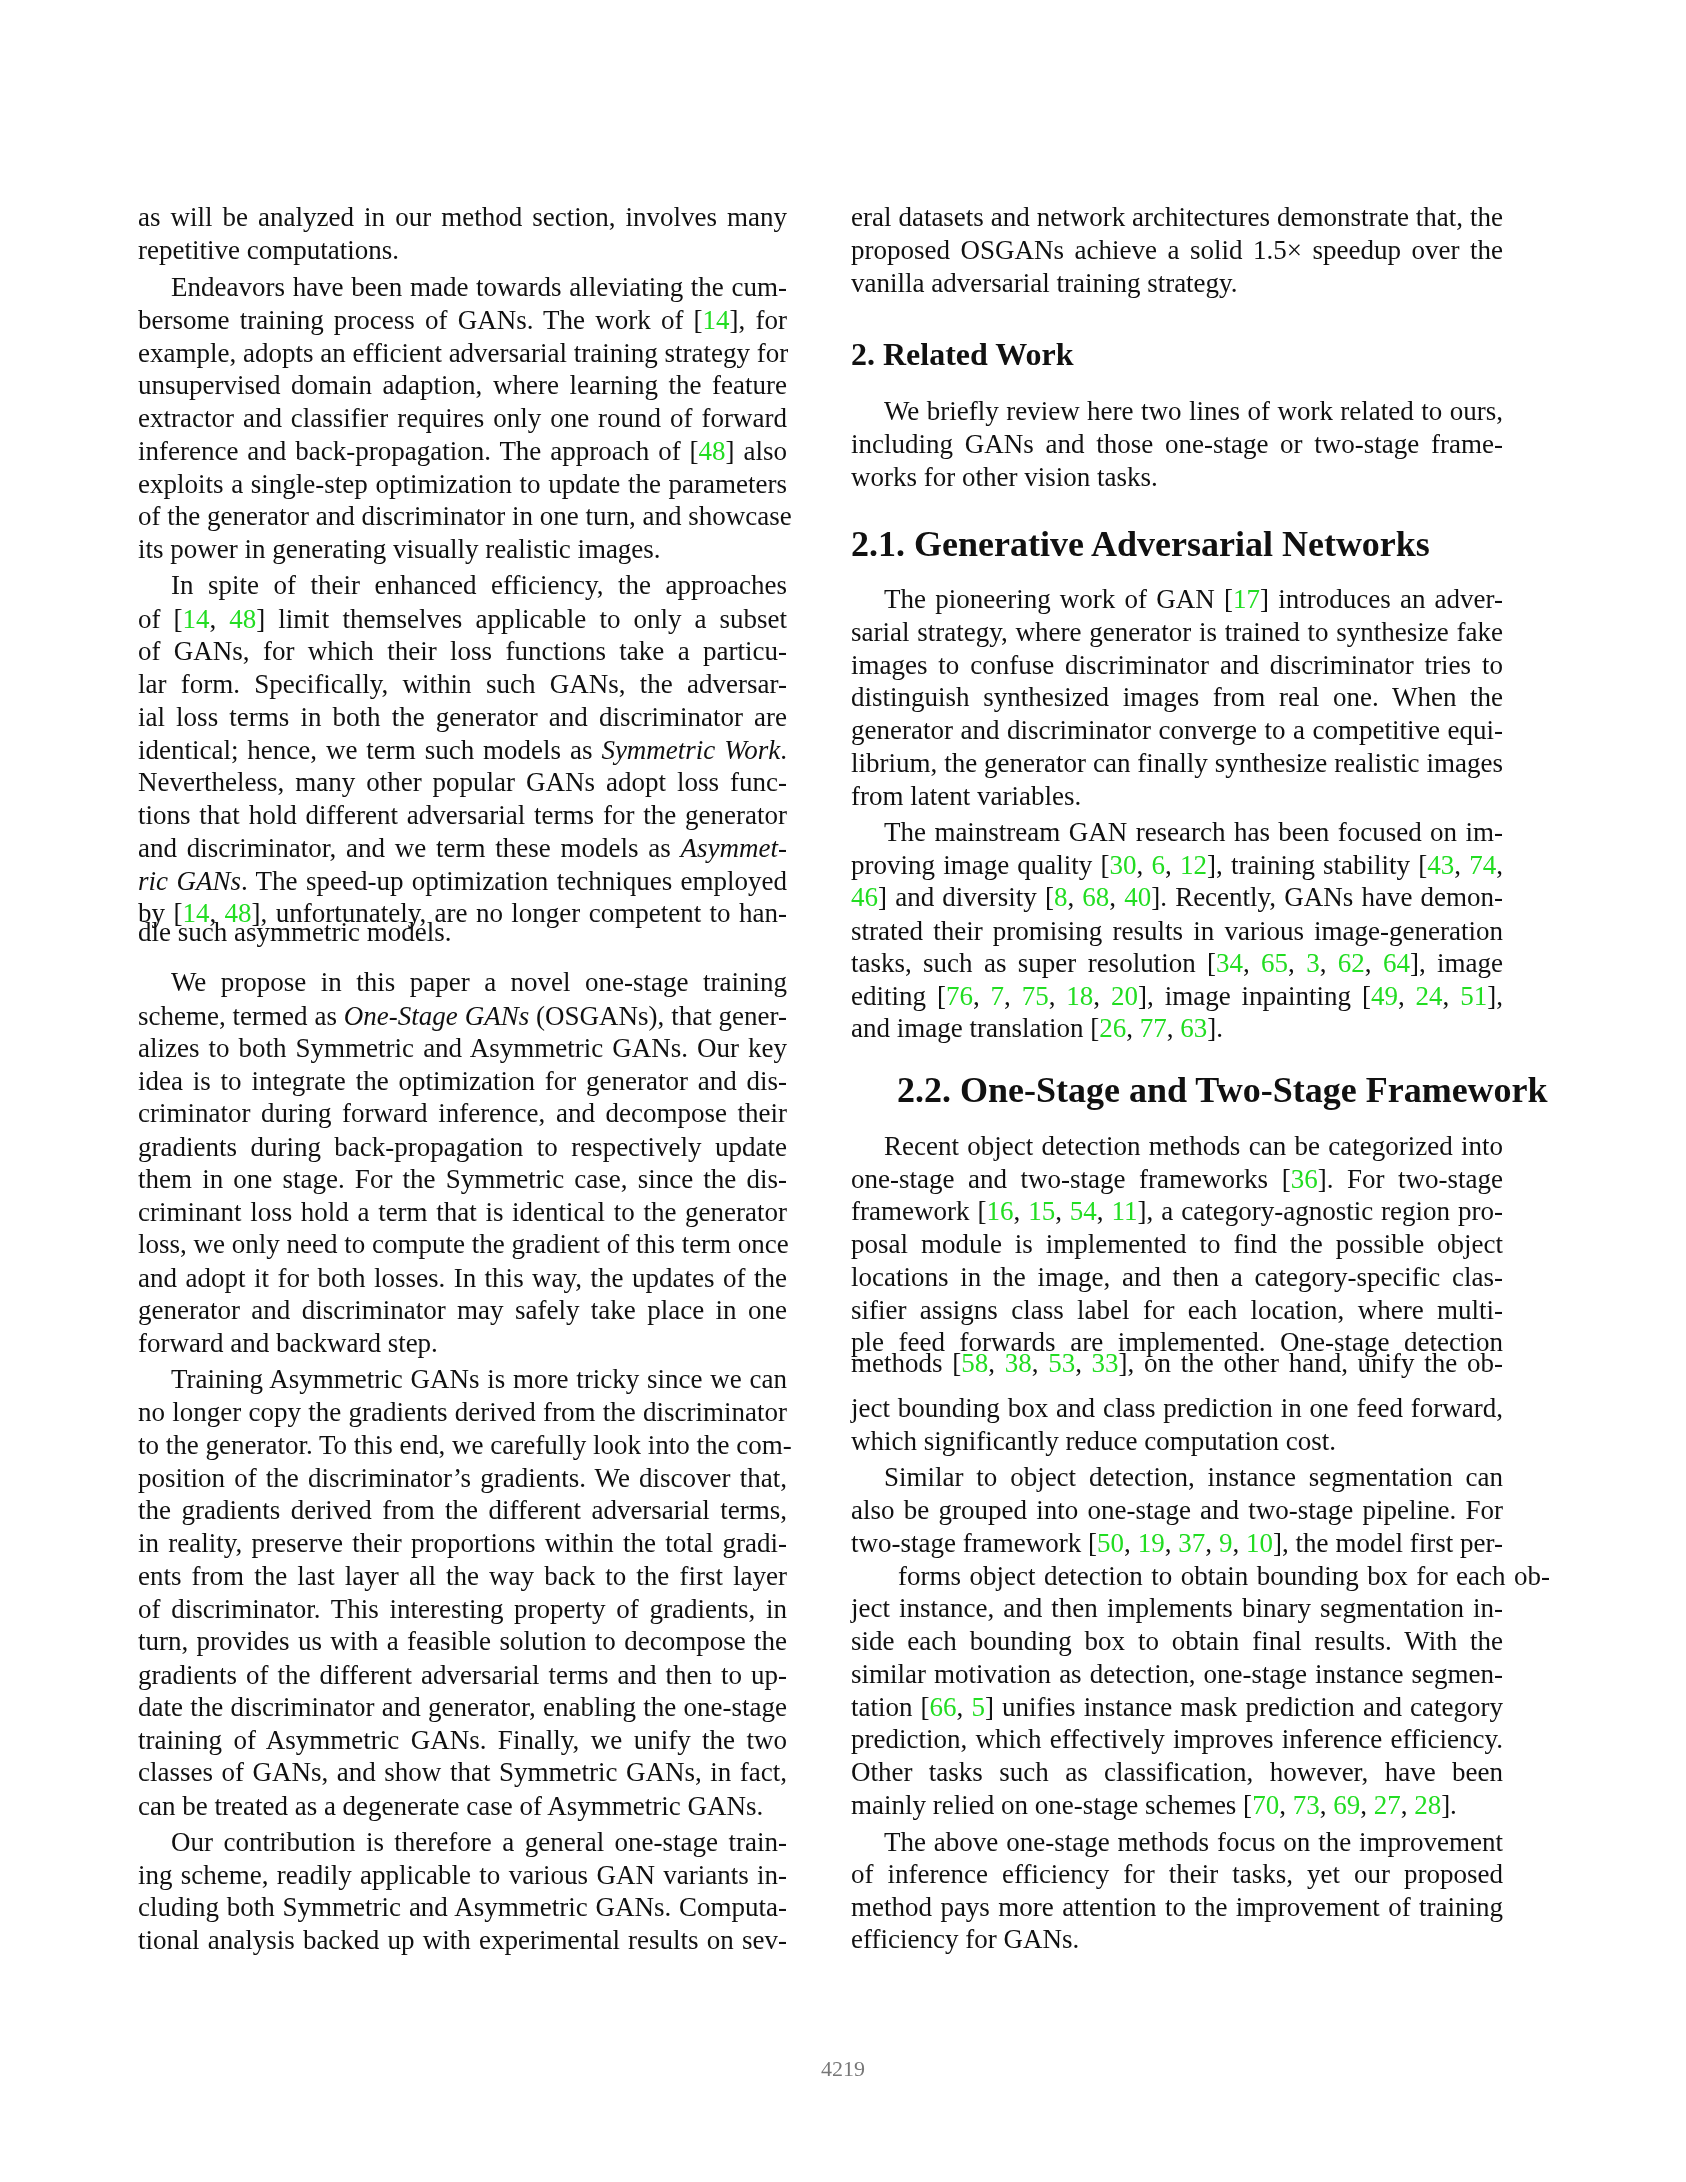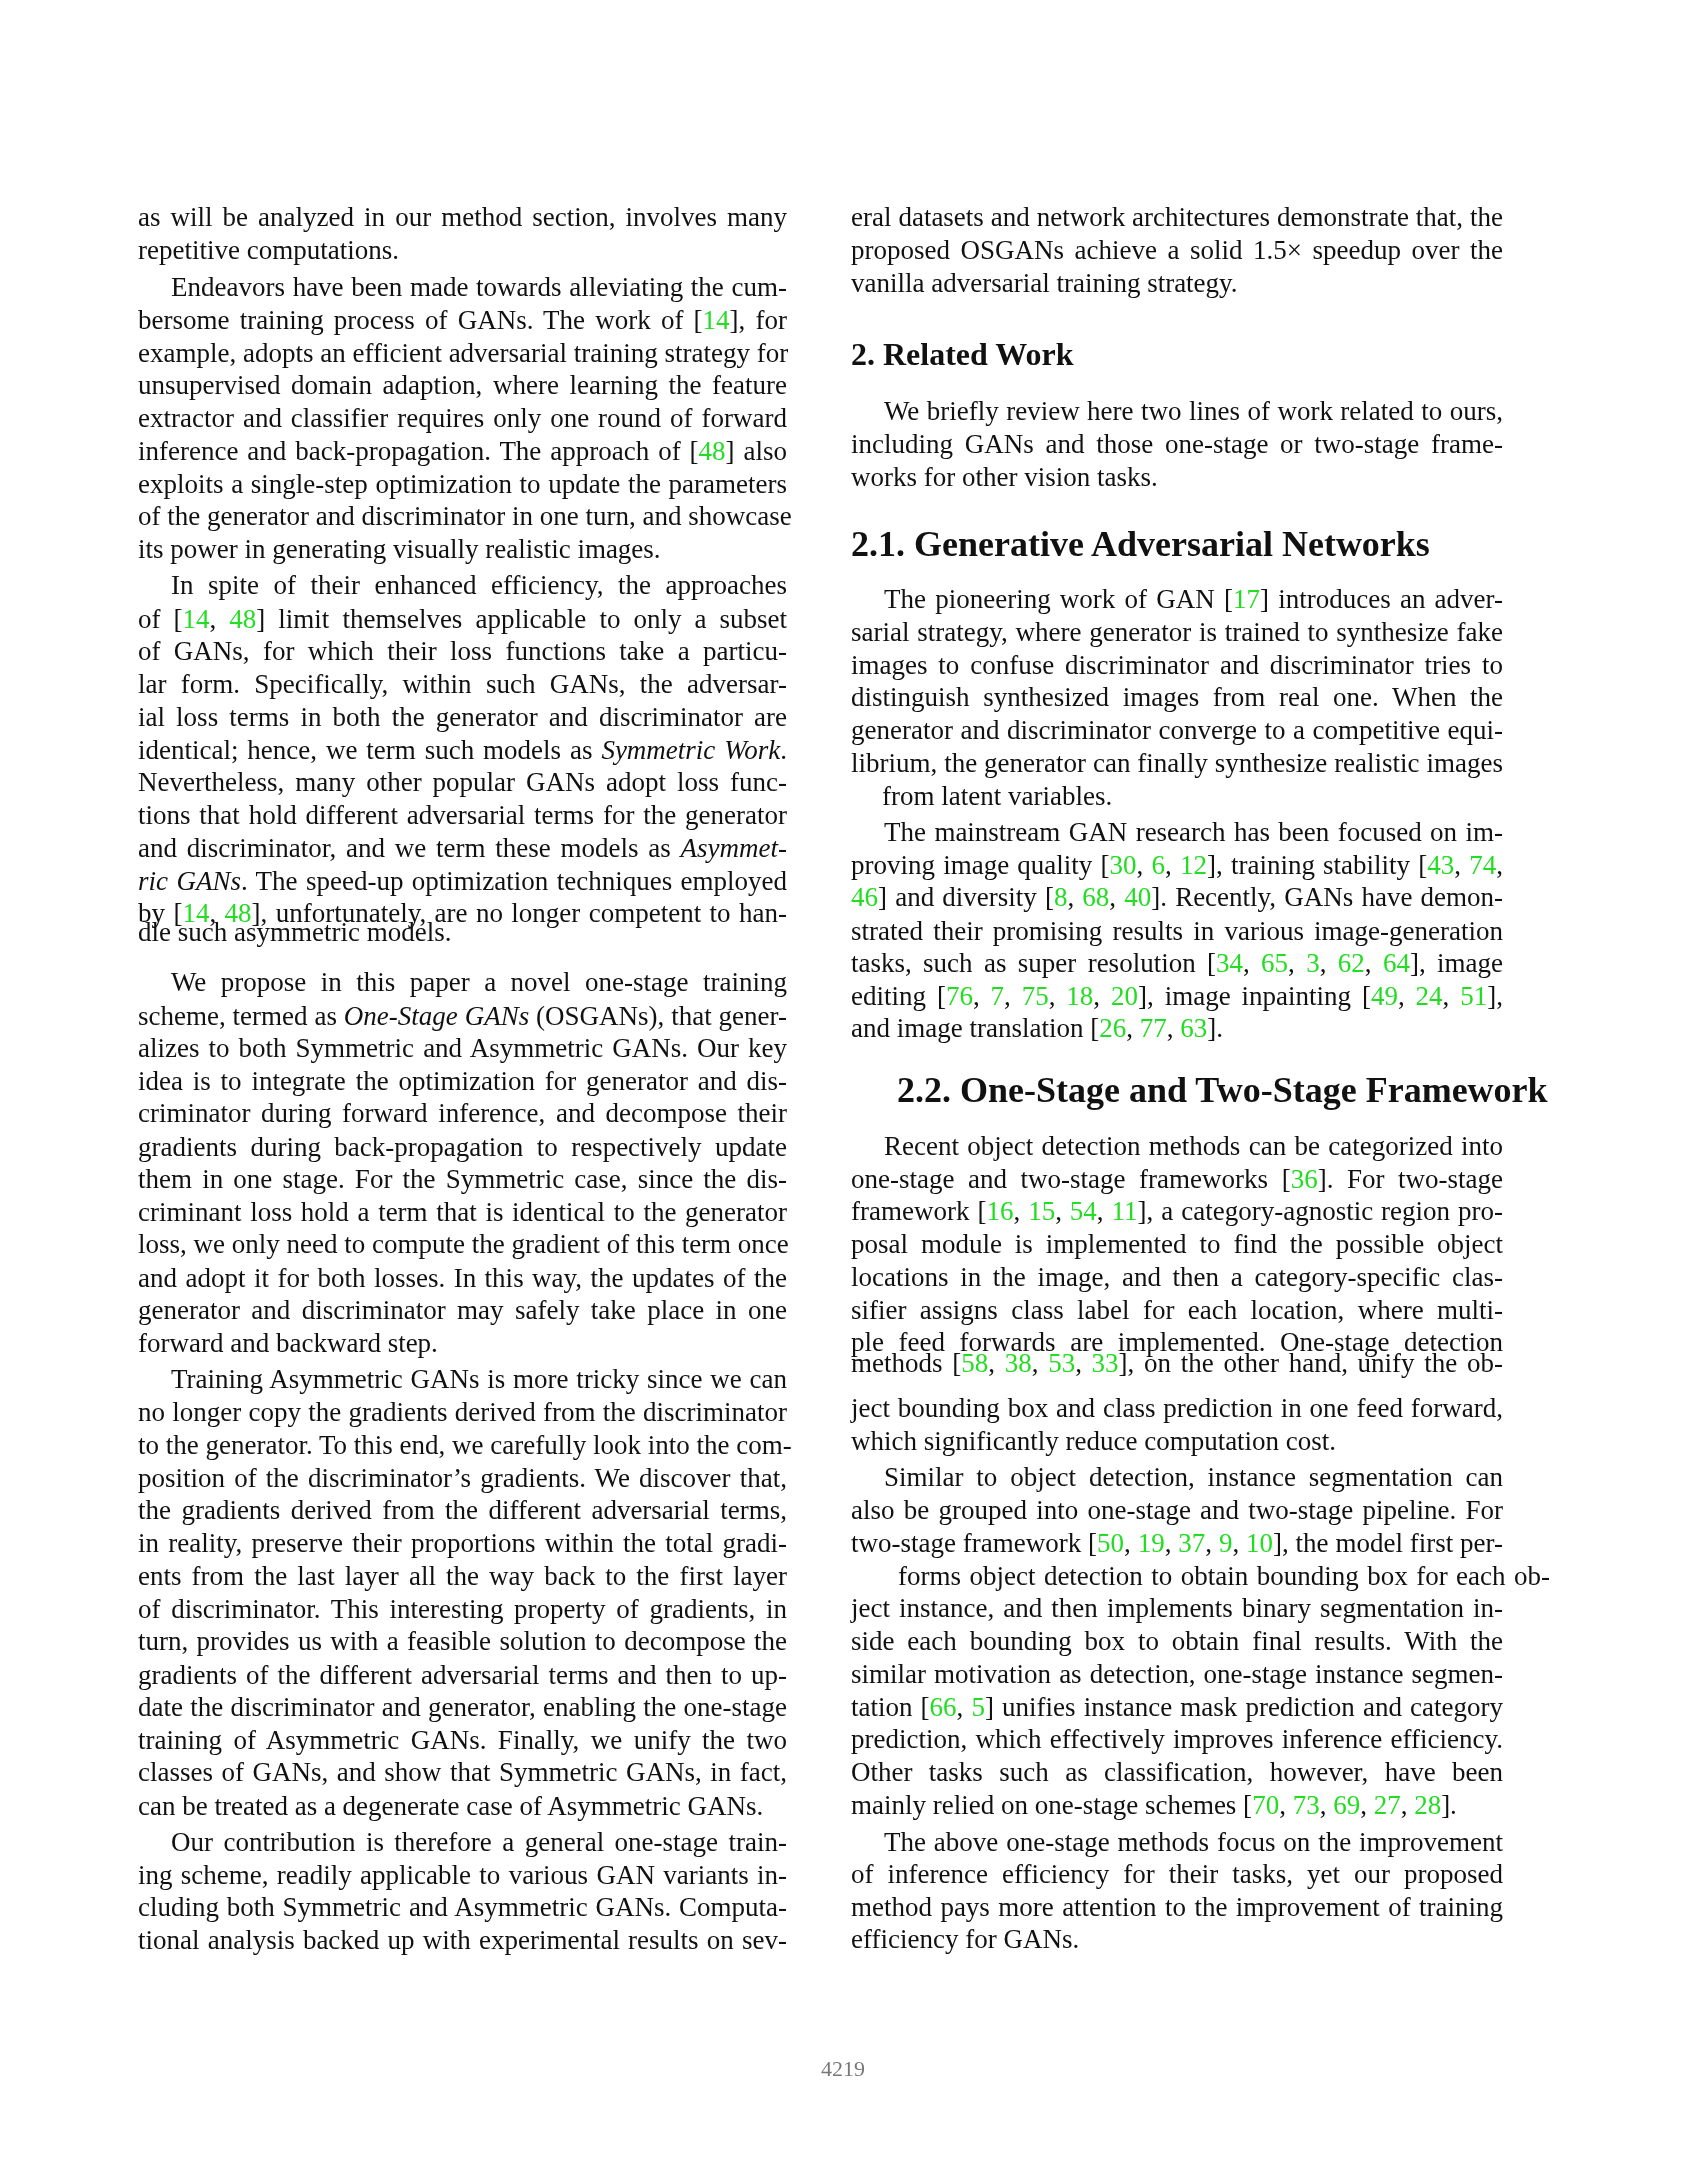--- a/index.html
+++ b/index.html
@@ -84,21 +84,21 @@
     <div class="line last" style="top: 267px;"><span>vanilla adversarial training strategy.</span></div>
     <div class="line indent" style="top: 395px;"><span>We briefly review here two lines of work related to ours,</span></div>
     <div class="line" style="top: 428px;"><span>including GANs and those one-stage or two-stage frame-</span></div>
     <div class="line last" style="top: 461px;"><span>works for other vision tasks.</span></div>
     <div class="line indent" style="top: 583px;"><span>The pioneering work of GAN [</span><span class="cite">17</span><span>] introduces an adver-</span></div>
     <div class="line" style="top: 616px;"><span>sarial strategy, where generator is trained to synthesize fake</span></div>
     <div class="line" style="top: 649px;"><span>images to confuse discriminator and discriminator tries to</span></div>
     <div class="line" style="top: 681px;"><span>distinguish synthesized images from real one.  When the</span></div>
     <div class="line" style="top: 714px;"><span>generator and discriminator converge to a competitive equi-</span></div>
     <div class="line" style="top: 747px;"><span>librium, the generator can finally synthesize realistic images</span></div>
-    <div class="line last" style="top: 780px; margin-left: 31px;"><span>from latent variables.</span></div>
+    <div class="line last" style="top: 780px;"><span>from latent variables.</span></div>
     <div class="line indent" style="top: 816px;"><span>The mainstream GAN research has been focused on im-</span></div>
     <div class="line" style="top: 849px;"><span>proving image quality [</span><span class="cite">30</span><span>, </span><span class="cite">6</span><span>, </span><span class="cite">12</span><span>], training stability [</span><span class="cite">43</span><span>, </span><span class="cite">74</span><span>,</span></div>
     <div class="line" style="top: 881px;"><span class="cite">46</span><span>] and diversity [</span><span class="cite">8</span><span>, </span><span class="cite">68</span><span>, </span><span class="cite">40</span><span>]. Recently, GANs have demon-</span></div>
     <div class="line" style="top: 915px;"><span>strated their promising results in various image-generation</span></div>
     <div class="line" style="top: 947px;"><span>tasks, such as super resolution [</span><span class="cite">34</span><span>, </span><span class="cite">65</span><span>, </span><span class="cite">3</span><span>, </span><span class="cite">62</span><span>, </span><span class="cite">64</span><span>], image</span></div>
     <div class="line" style="top: 980px;"><span>editing [</span><span class="cite">76</span><span>, </span><span class="cite">7</span><span>, </span><span class="cite">75</span><span>, </span><span class="cite">18</span><span>, </span><span class="cite">20</span><span>], image inpainting [</span><span class="cite">49</span><span>, </span><span class="cite">24</span><span>, </span><span class="cite">51</span><span>],</span></div>
     <div class="line last" style="top: 1012px;"><span>and image translation [</span><span class="cite">26</span><span>, </span><span class="cite">77</span><span>, </span><span class="cite">63</span><span>].</span></div>
     <div class="line indent" style="top: 1130px;"><span>Recent object detection methods can be categorized into</span></div>
     <div class="line" style="top: 1163px;"><span>one-stage and two-stage frameworks [</span><span class="cite">36</span><span>].  For two-stage</span></div>
     <div class="line" style="top: 1195px;"><span>framework [</span><span class="cite">16</span><span>, </span><span class="cite">15</span><span>, </span><span class="cite">54</span><span>, </span><span class="cite">11</span><span>], a category-agnostic region pro-</span></div>

